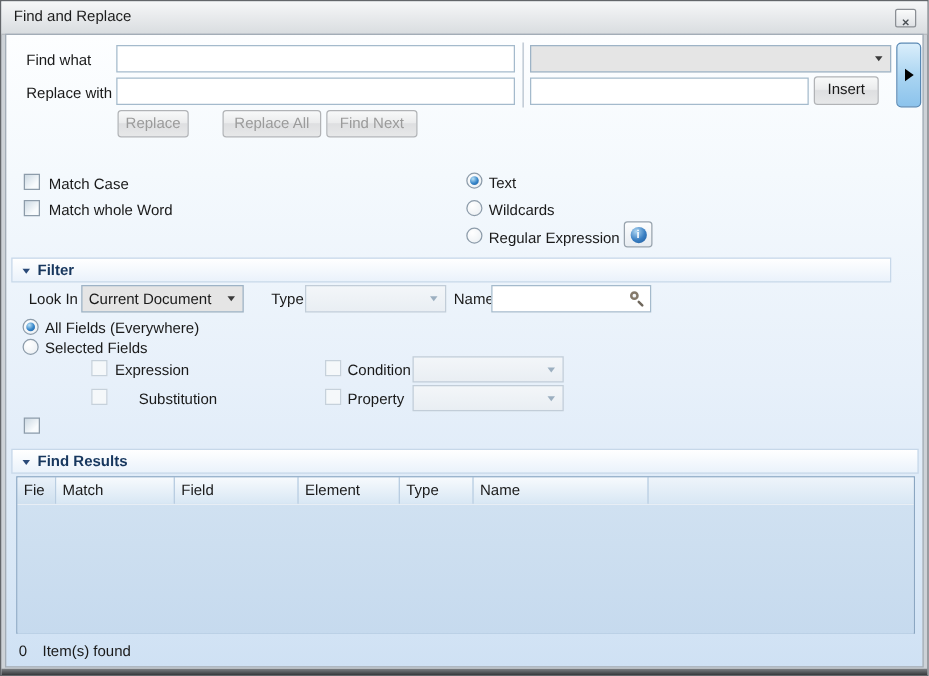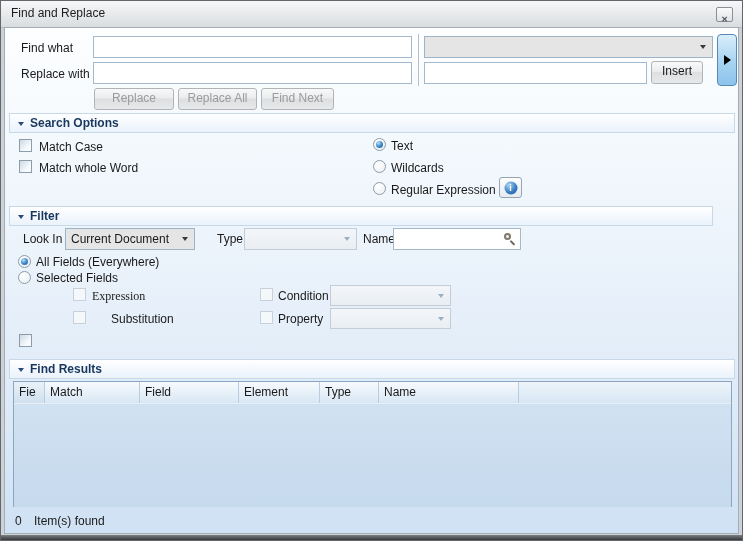--- a/index.html
+++ b/index.html
@@ -113,27 +113,24 @@
 
   <div class="combo" style="left:423px; top:35px; width:289px; height:22px;">
     <span></span>
     <span class="caret"></span>
   </div>
   <input class="tb" style="left: 423px; top: 61px; width: 223px; height: 22px;" value="">
   <div class="btn enabled" style="left:650px; top:60px; width:52px; height:23px;">Insert</div>
 
   <div class="expander" style="left:716px; top:33px; width:20px; height:52px;"></div>
 
-  <div class="btn disabled" style="left:93px; top:87px; width:80px; height:22px;">Replace</div>
+  <div class="btn disabled" style="left:93px; top:87px; width:57px; height:22px;">Replace</div>
   <div class="btn disabled" style="left:177px; top:87px; width:79px; height:22px;">Replace All</div>
   <div class="btn disabled" style="left:260px; top:87px; width:73px; height:22px;">Find Next</div>
 
-  <div class="band" style="left:8px; top:112px; width:726px;">
-    <span class="tri"></span><span>Search Options</span>
-  </div>
 
   <span class="checkbox" style="left:18px; top:138px;"></span>
   <span class="lbl" style="left:38px; top:139px;">Match Case</span>
   <span class="checkbox" style="left:18px; top:159px;"></span>
   <span class="lbl" style="left:38px; top:160px;">Match whole Word</span>
 
   <span class="radio checked" style="left:372px; top:137px;"></span>
   <span class="lbl" style="left:390px; top:138px;">Text</span>
   <span class="radio" style="left:372px; top:159px;"></span>
   <span class="lbl" style="left:390px; top:160px;">Wildcards</span>
@@ -160,21 +157,21 @@
   <span class="lbl" style="left:362px; top:231px;">Name</span>
   <input class="tb" style="left: 392px; top: 227px; width: 128px; height: 22px; padding-right: 18px;" value="">
   <span class="mag" style="left:502px; top:231px;"></span>
 
   <span class="radio checked" style="left:17px; top:254px;"></span>
   <span class="lbl" style="left:35px; top:254px;">All Fields (Everywhere)</span>
   <span class="radio" style="left:17px; top:270px;"></span>
   <span class="lbl" style="left:35px; top:270px;">Selected Fields</span>
 
   <span class="checkbox disabled" style="left:72px; top:287px;"></span>
-  <span class="lbl" style="left:91px; top:288px;font-family:Liberation Serif, serif;">Expression</span>
+  <span class="lbl" style="left:91px; top:288px;">Expression</span>
   <span class="checkbox disabled" style="left:259px; top:287px;"></span>
   <span class="lbl" style="left:277px; top:288px;">Condition</span>
   <div class="combo disabled" style="left:329px; top:284px; width:121px; height:21px;">
     <span></span>
     <span class="caret"></span>
   </div>
 
   <span class="checkbox disabled" style="left:72px; top:310px;"></span>
   <span class="lbl" style="left:91px; top:311px;margin-left:19px;">Substitution</span>
   <span class="checkbox disabled" style="left:259px; top:310px;"></span>

